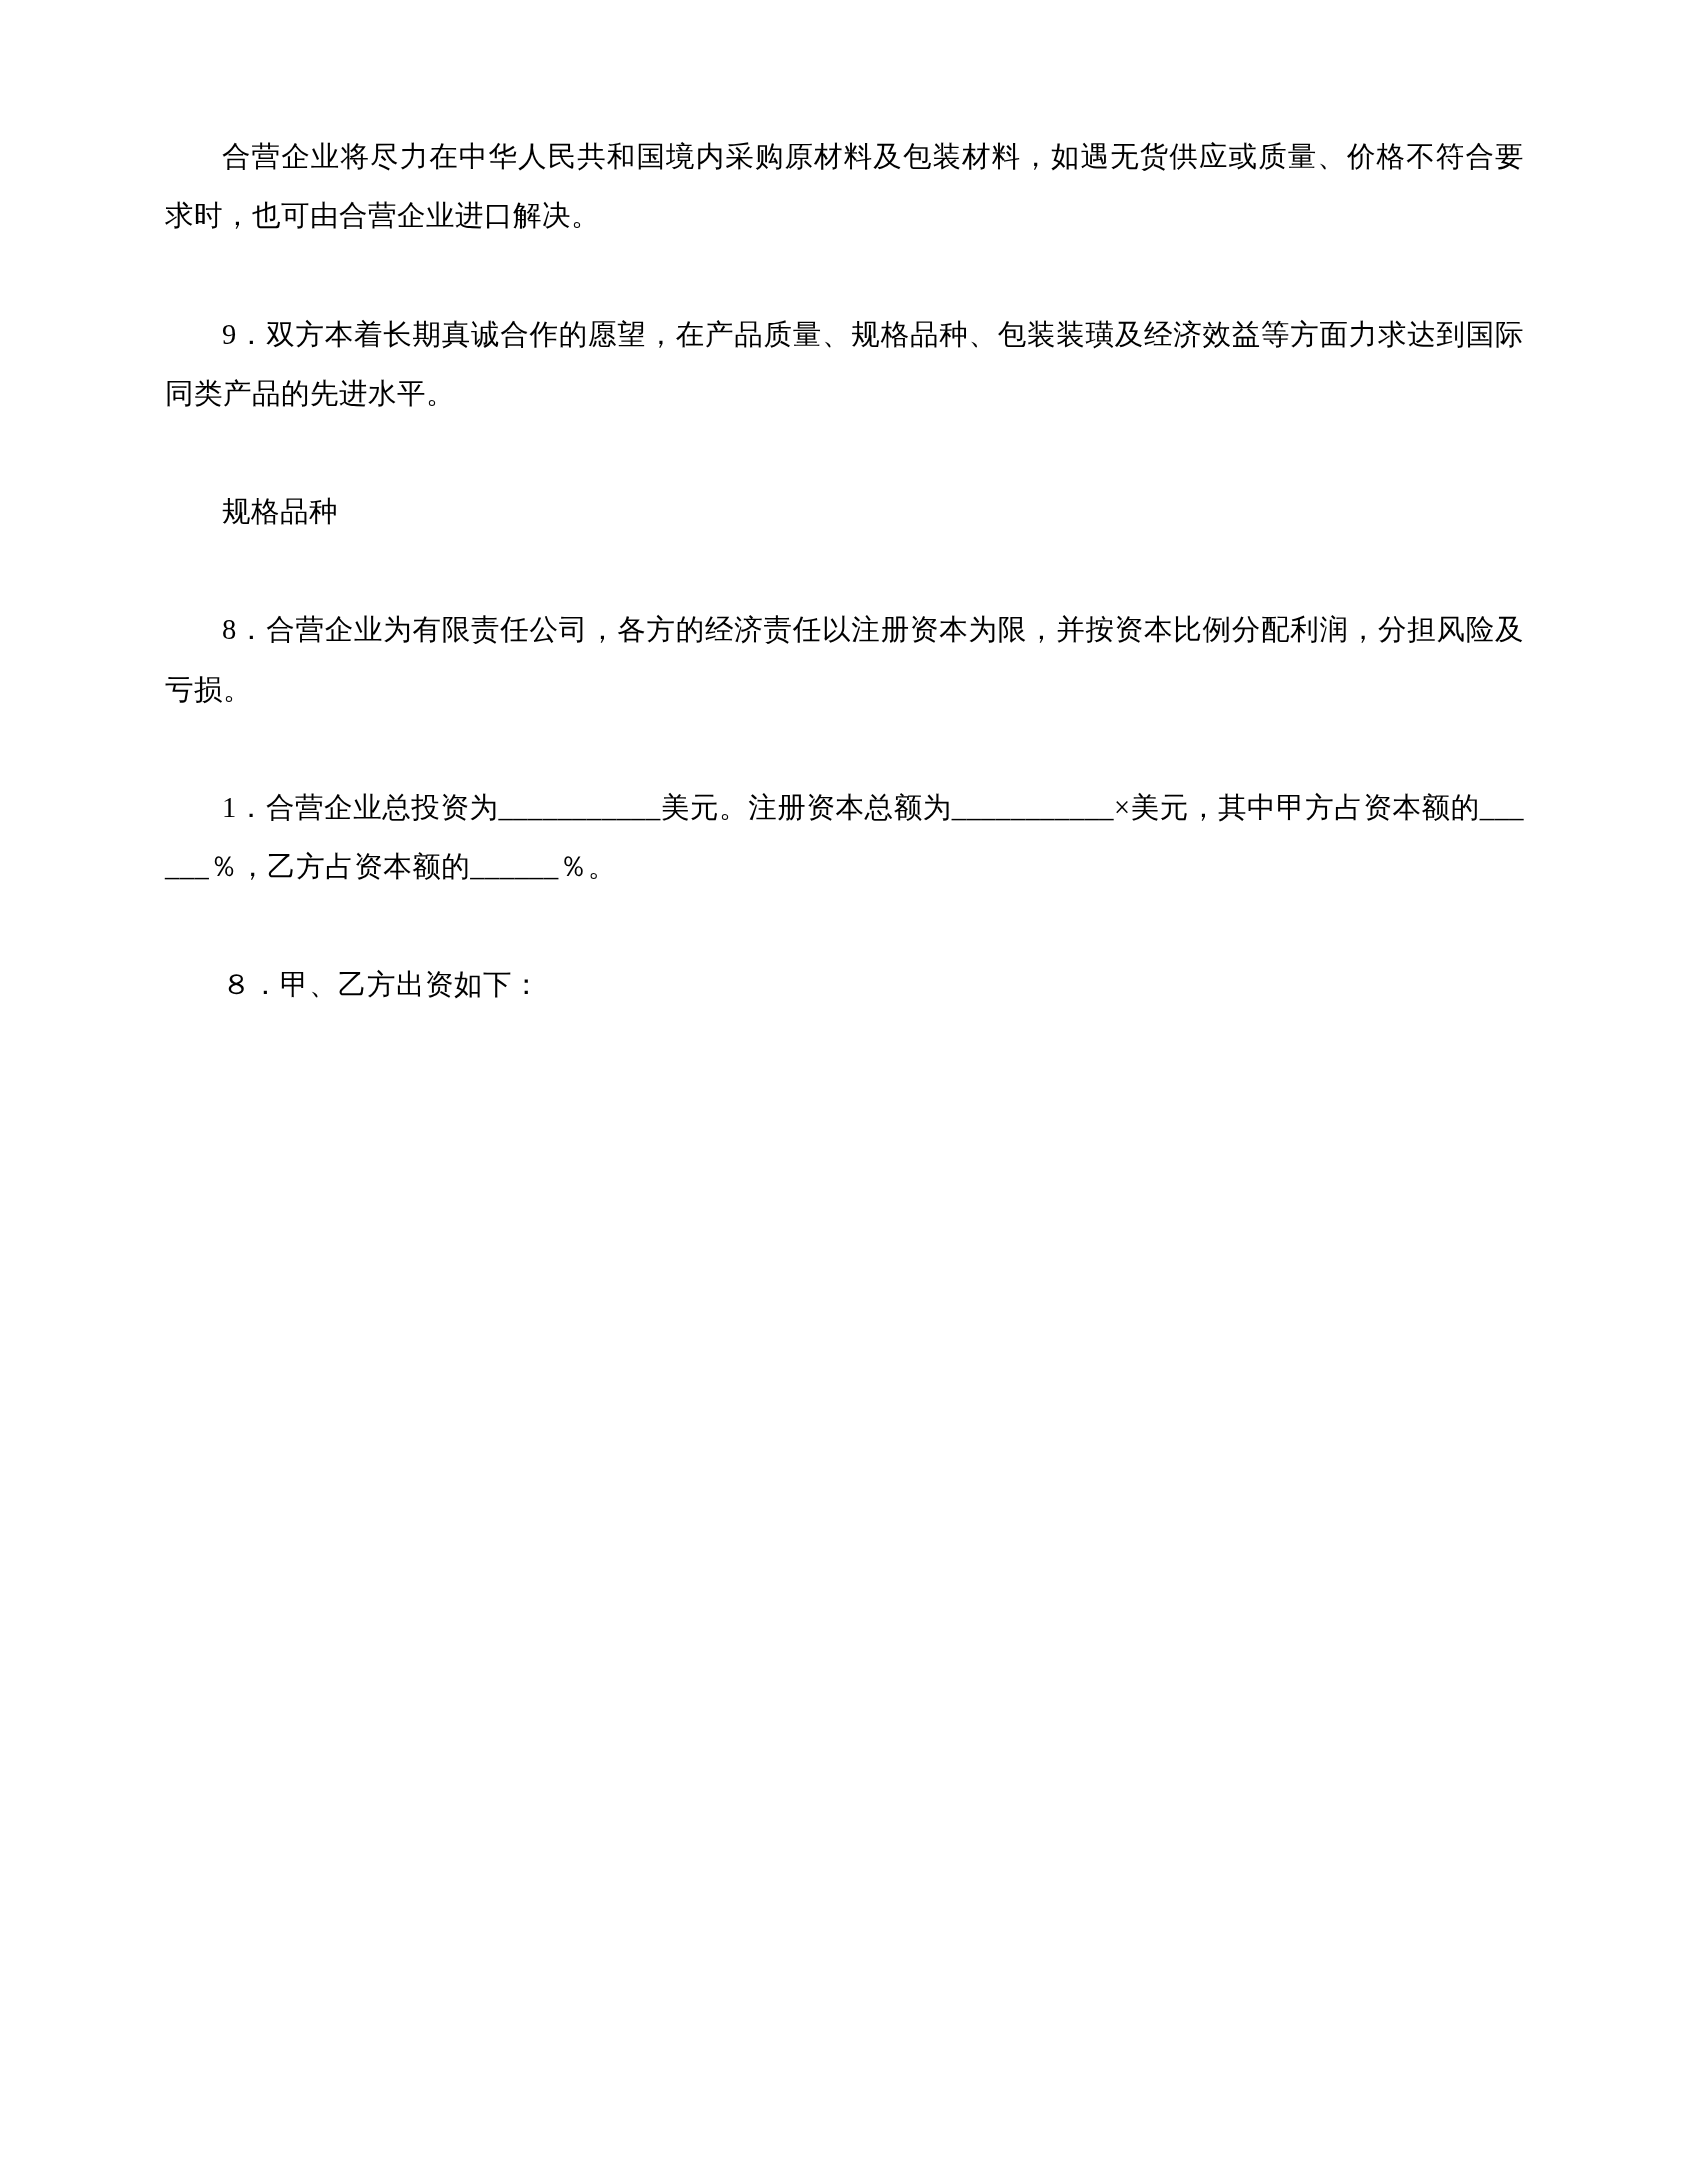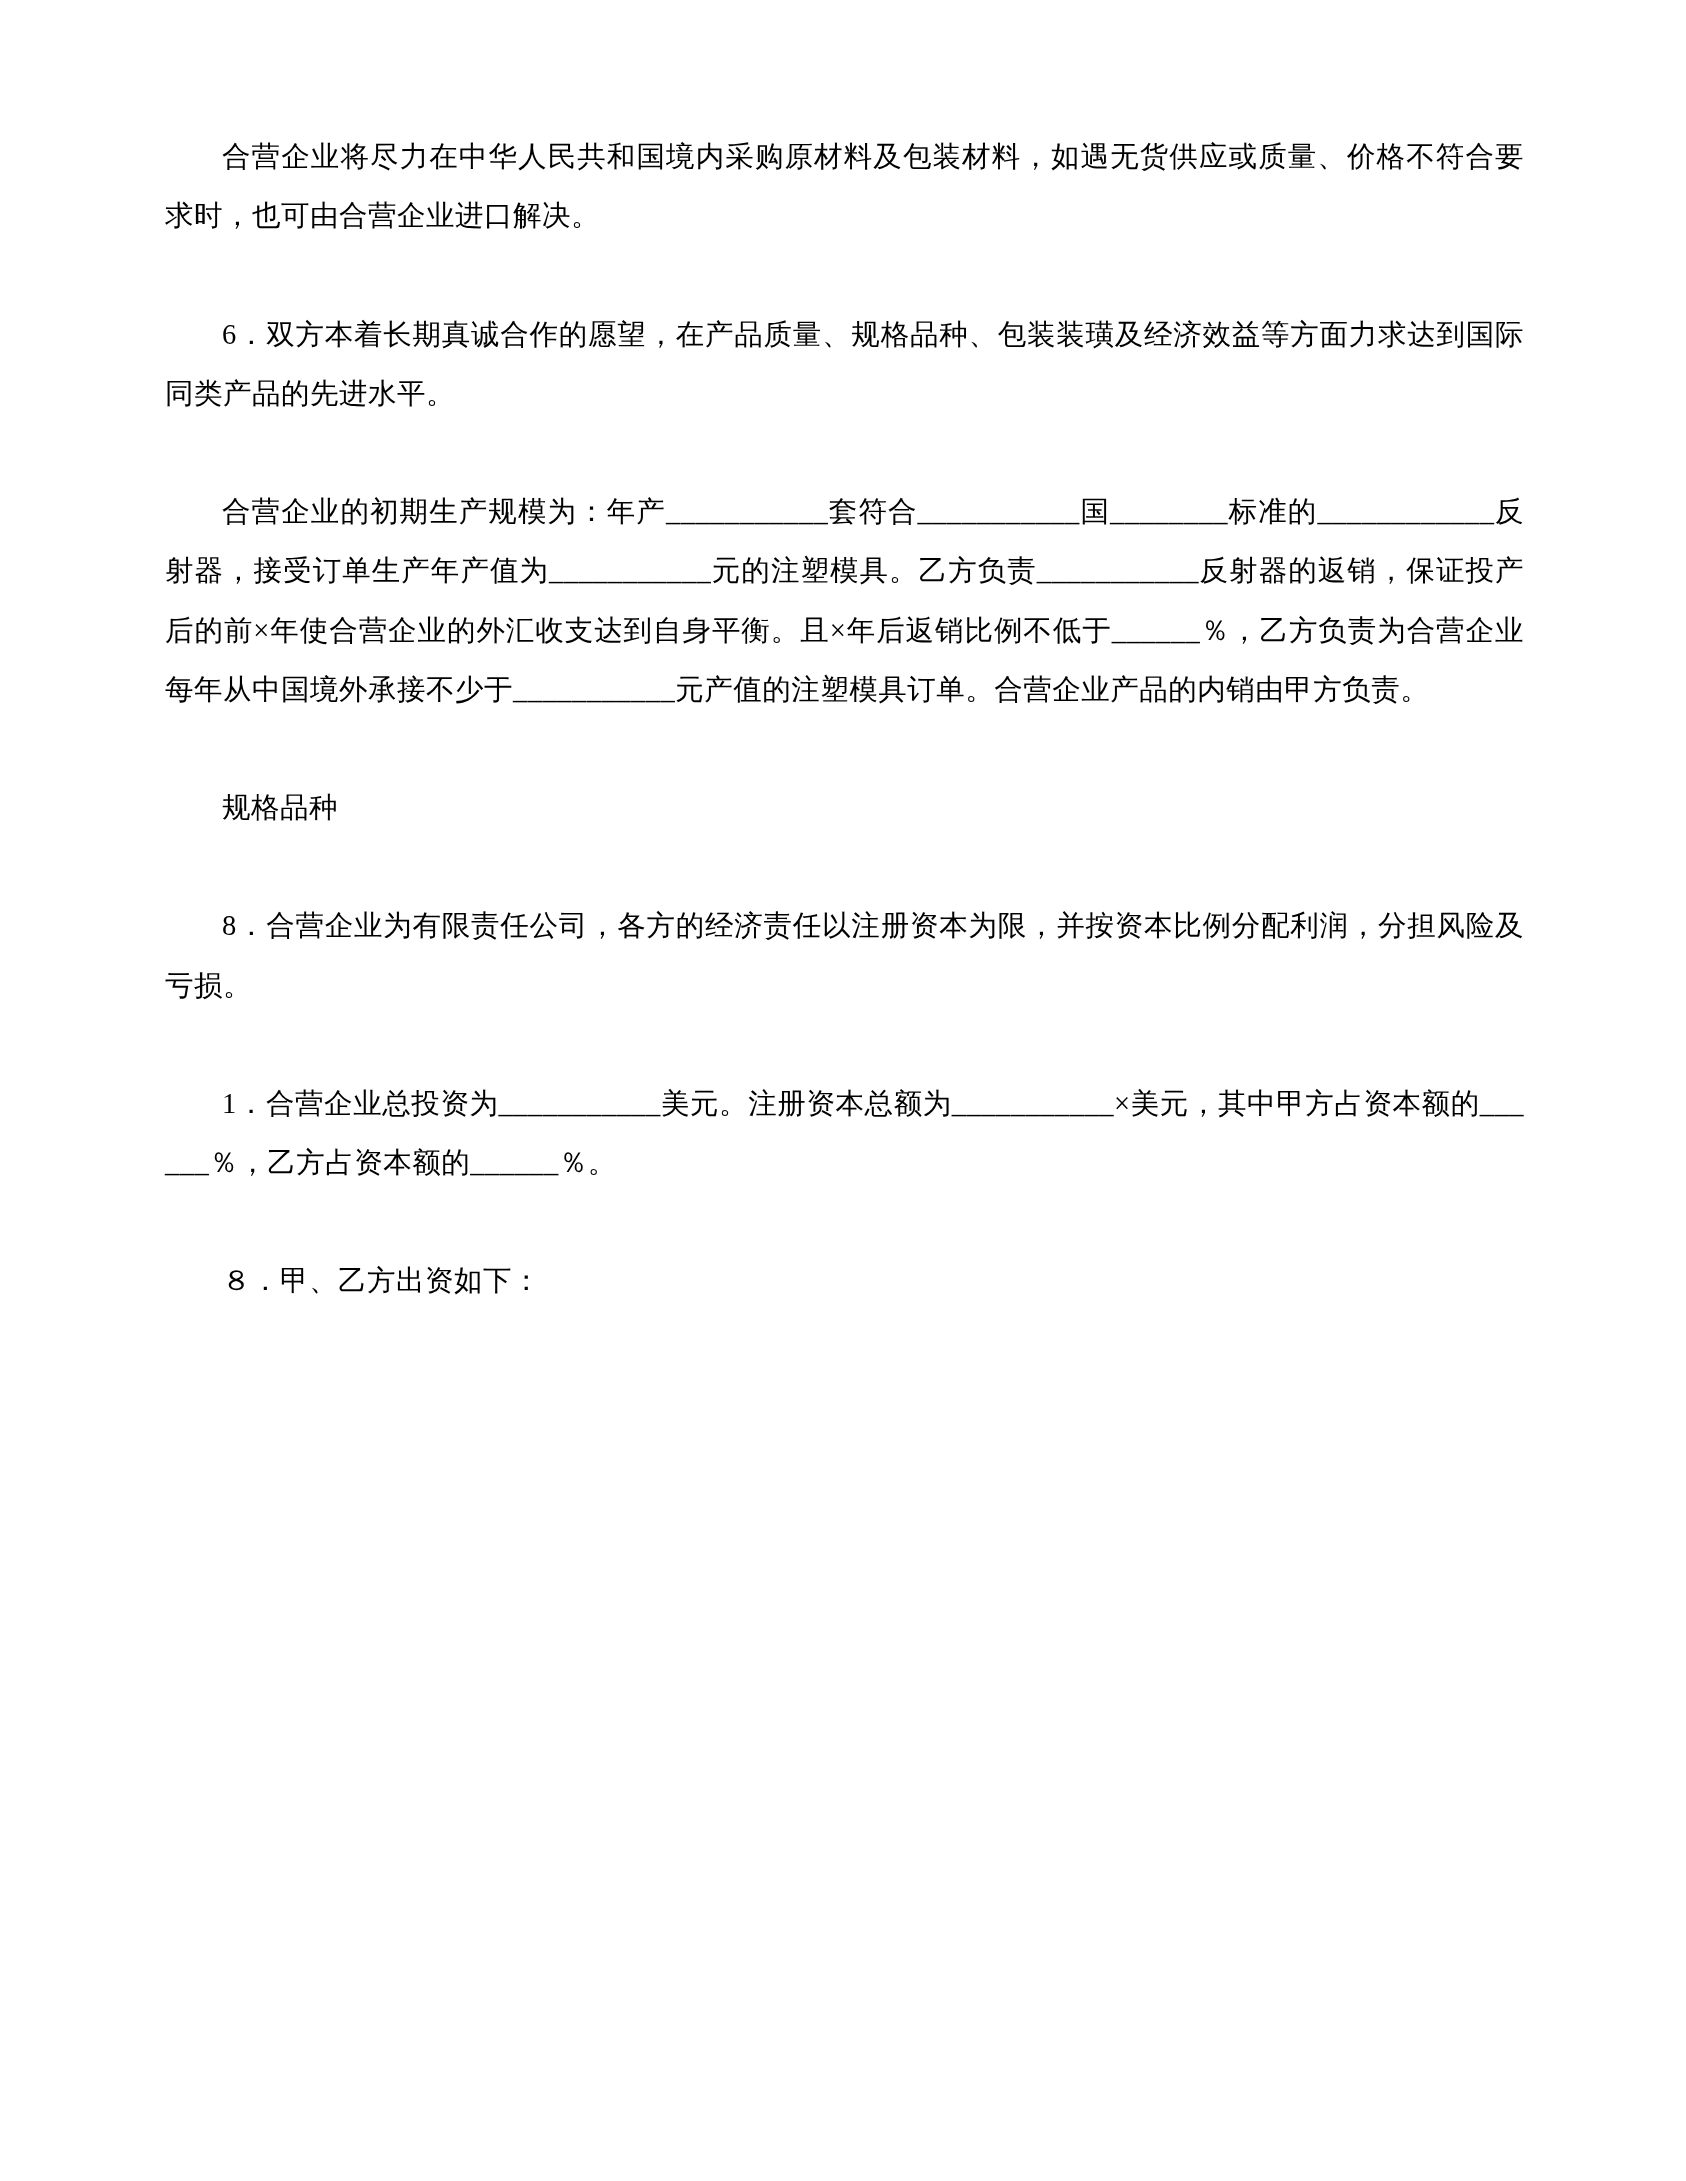--- a/index.html
+++ b/index.html
@@ -30,23 +30,22 @@
   .page p.heading {
     text-align: left;
   }
 </style>
 </head>
 <body>
 
 <div class="page">
   <p>合营企业将尽力在中华人民共和国境内采购原材料及包装材料，如遇无货供应或质量、价格不符合要求时，也可由合营企业进口解决。</p>
 
-  <p>6．双方本着长期真诚合作的愿望，在产品质量、规格品种、包装装璜及经济效益等方面力求达到国际同类产品的先进水平。</p>
+  <p>9．双方本着长期真诚合作的愿望，在产品质量、规格品种、包装装璜及经济效益等方面力求达到国际同类产品的先进水平。</p>
 
-  <p>合营企业的初期生产规模为：年产___________套符合___________国________标准的____________反射器，接受订单生产年产值为___________元的注塑模具。乙方负责___________反射器的返销，保证投产后的前×年使合营企业的外汇收支达到自身平衡。且×年后返销比例不低于______％，乙方负责为合营企业每年从中国境外承接不少于___________元产值的注塑模具订单。合营企业产品的内销由甲方负责。</p>
 
 
   <p class="heading">规格品种</p>
 
   <p>8．合营企业为有限责任公司，各方的经济责任以注册资本为限，并按资本比例分配利润，分担风险及亏损。</p>
 
   <p>1．合营企业总投资为___________美元。注册资本总额为___________×美元，其中甲方占资本额的______％，乙方占资本额的______％。</p>
 
   <p>８．甲、乙方出资如下：</p>
 

